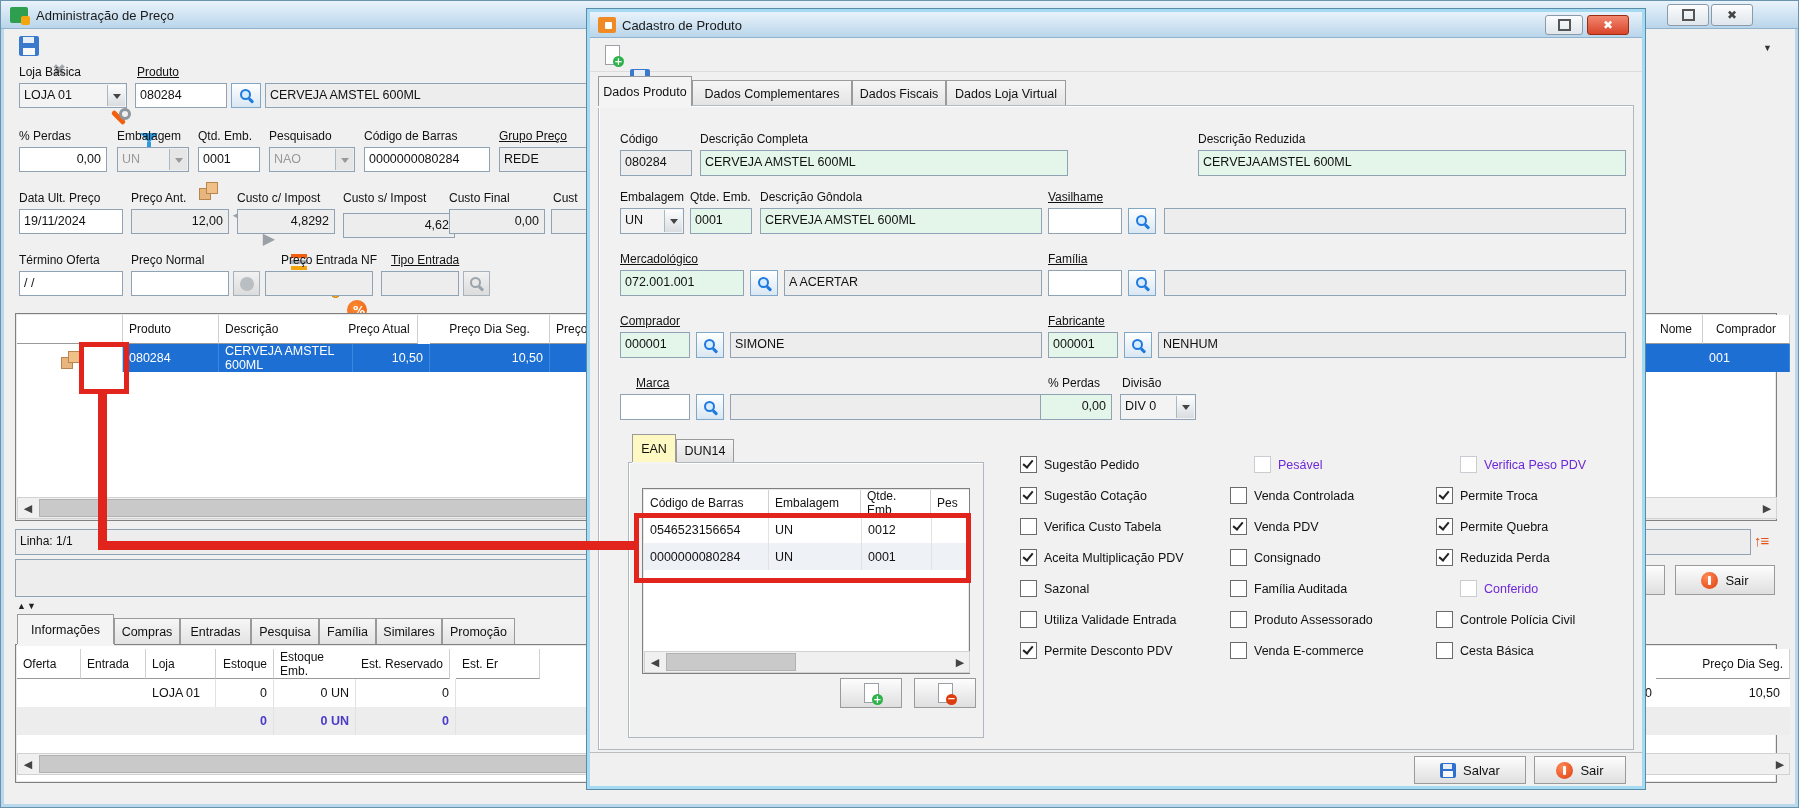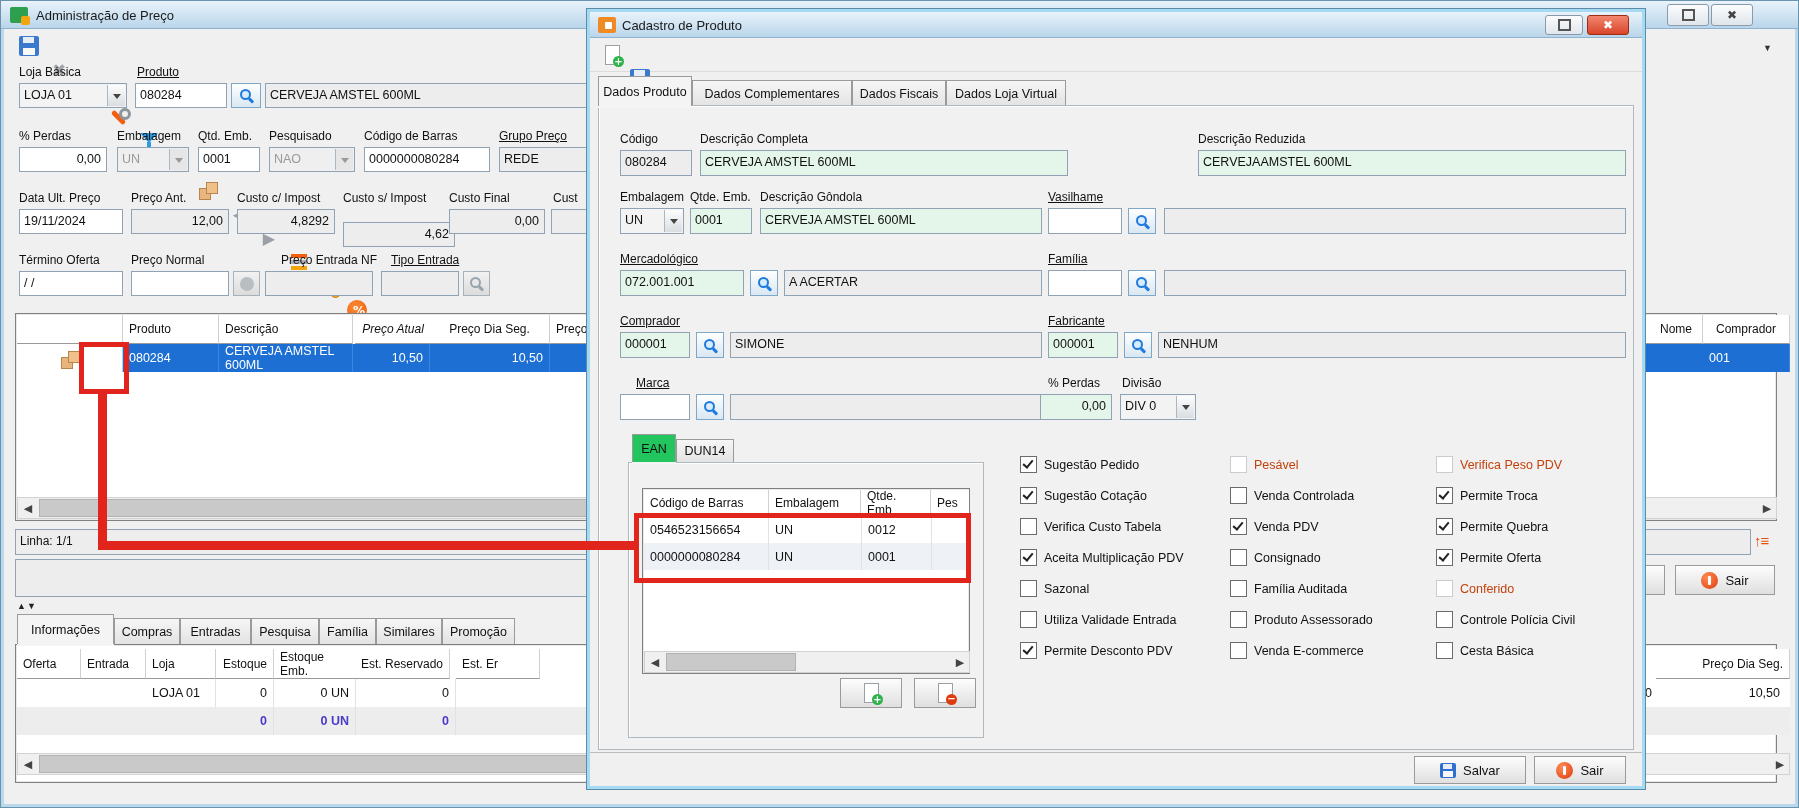--- a/index.html
+++ b/index.html
@@ -51,21 +51,21 @@
   .sbarr{display:flex;align-items:center;justify-content:center;font-size:11px;color:#444;background:#f0f0f0;}
   
   .tab{font-size:12.5px;background:linear-gradient(#f6f6f6,#e3e3e3);border:1px solid #9a9a9a;border-bottom:none;
        display:flex;align-items:center;justify-content:center;color:#111;cursor:pointer;}
   .tab.active{background:#f4f4f4;z-index:2;box-shadow:0 2px 0 #f4f4f4;}
   
   .cb{display:flex;align-items:center;gap:7px;font-size:12.5px;color:#111;white-space:nowrap;}
   .cb .box{width:15px;height:15px;border:1px solid #6b6b6b;background:#fff;position:relative;flex:0 0 auto;}
   .cb.checked .box:after{content:"";position:absolute;left:4px;top:1px;width:4px;height:8px;
        border:solid #222;border-width:0 2px 2px 0;transform:rotate(40deg);}
-  .cb.disabled .box{border-color:#c9cdd2;} .cb.disabled{color:#c2410c;}
+  .cb.disabled .box{border-color:#c9cdd2;} .cb.disabled{color:#6d28d9;margin-left:24px;}
   .btn{display:flex;align-items:center;justify-content:center;gap:7px;font-size:13px;color:#111;
        background:linear-gradient(#fdfdfd,#dfdfdf);border:1px solid #9a9a9a;cursor:pointer;}
   .floppy{width:16px;height:15px;background:#2f6fd0;border-radius:2px;position:relative;flex:0 0 auto;}
   .floppy:before{content:"";position:absolute;left:3px;top:1px;width:9px;height:5px;background:#e8eef5;}
   .floppy:after{content:"";position:absolute;left:3px;bottom:1px;width:10px;height:6px;background:#f7f9fb;}
   .redcirc{width:17px;height:17px;border-radius:50%;background:radial-gradient(circle at 35% 30%,#ff8a55,#dd3c0e);
        position:relative;flex:0 0 auto;}
   .redcirc:after{content:"";position:absolute;width:3px;height:9px;background:#fff;left:7px;top:4px;border-radius:1px;}
   
   .ic{width:24px;height:24px;position:relative;display:flex;align-items:center;justify-content:center;
@@ -195,21 +195,21 @@
 
   <div class="abs lbl" style="left:18px;top:190px;">Data Ult. Preço</div>
   <div class="abs lbl" style="left:130px;top:190px;">Preço Ant.</div>
   <div class="abs lbl" style="left:236px;top:190px;">Custo c/ Impost</div>
   <div class="abs lbl" style="left:342px;top:190px;">Custo s/ Impost</div>
   <div class="abs lbl" style="left:448px;top:190px;">Custo Final</div>
   <div class="abs lbl" style="left:552px;top:190px;">Cust</div>
   <div class="abs inp" style="left:18px;top:208px;width:104px;height:25px;">19/11/2024</div>
   <div class="abs inp num ro" style="left:130px;top:208px;width:98px;height:25px;">12,00</div>
   <div class="abs inp num ro" style="left:236px;top:208px;width:98px;height:25px;">4,8292</div>
-  <div class="abs inp num ro" style="left:342px;top:221px;width:112px;height:25px;">4,62</div>
+  <div class="abs inp num ro" style="left:342px;top:212px;width:112px;height:25px;">4,62</div>
   <div class="abs inp num ro" style="left:448px;top:208px;width:96px;height:25px;">0,00</div>
   <div class="abs inp ro" style="left:550px;top:208px;width:60px;height:25px;"></div>
 
   <div class="abs lbl" style="left:18px;top:252px;">Término Oferta</div>
   <div class="abs lbl" style="left:130px;top:252px;">Preço Normal</div>
   <div class="abs lbl" style="left:280px;top:252px;">Preço Entrada NF</div>
   <div class="abs lbl ul" style="left:390px;top:252px;">Tipo Entrada</div>
   <div class="abs inp" style="left:18px;top:270px;width:104px;height:25px;">/ /</div>
   <div class="abs inp" style="left:130px;top:270px;width:98px;height:25px;"></div>
   <div class="abs sbtn gray" style="left:232px;top:270px;width:27px;height:25px;">
@@ -218,21 +218,21 @@
   <div class="abs inp ro" style="left:264px;top:270px;width:108px;height:25px;"></div>
   <div class="abs inp ro" style="left:380px;top:270px;width:78px;height:25px;"></div>
   <div class="abs sbtn gray" style="left:462px;top:270px;width:27px;height:25px;">
       <span class="mag gy"></span>
     </div>
 
   <div class="abs grid" style="left:14px;top:312px;width:1762px;height:208px;">
     <div class="abs gh" style="left:1px;top:1px;width:106px;height:29px;"></div>
     <div class="abs gh" style="left:107px;top:1px;width:96px;height:29px;">Produto</div>
     <div class="abs gh" style="left:203px;top:1px;width:134px;height:29px;">Descrição</div>
-    <div class="abs gh c" style="left:339px;top:1px;width:77px;height:29px;font-style:italic;">Preço Atual</div>
+    <div class="abs gh c" style="left:325px;top:1px;width:77px;height:29px;">Preço Atual</div>
     <div class="abs gh c" style="left:414px;top:1px;width:120px;height:29px;">Preço Dia Seg.</div>
     <div class="abs gh" style="left:534px;top:1px;width:110px;height:29px;">Preço</div>
     <div class="abs gh" style="left:1560px;top:1px;width:127px;height:29px;padding-left:84px;">Nome</div>
     <div class="abs gh c" style="left:1687px;top:1px;width:87px;height:29px;">Comprador</div>
 
     <div class="abs" style="left:1px;top:30px;width:106px;height:28px;background:#fff;border-right:1px solid #c8c8c8;display:flex;align-items:center;justify-content:center;">
       <span class="ic g-box" style="width:22px;height:22px;"></span>
     </div>
     <div class="abs selrow" style="left:107px;top:30px;width:1667px;height:28px;">
       <div class="abs cell" style="left:0;top:0;width:96px;height:28px;">080284</div>
@@ -388,21 +388,21 @@
     <div class="abs inp" style="left:30px;top:382px;width:70px;height:26px;"></div>
     <div class="abs sbtn" style="left:106px;top:382px;width:28px;height:26px;">
         <span class="mag"></span>
       </div>
     <div class="abs inp ro" style="left:140px;top:382px;width:312px;height:26px;"></div>
     <div class="abs inp green num" style="left:450px;top:382px;width:72px;height:26px;">0,00</div>
     <div class="abs inp combo" style="left:530px;top:382px;width:76px;height:26px;background:#f3f3f3;"><span>DIV 0</span><span class="carr">
           <i></i>
         </span></div>
 
-    <div class="abs tab active" style="left:42px;top:422px;width:44px;height:28px;background:#22c55e;">EAN</div>
+    <div class="abs tab active" style="left:42px;top:422px;width:44px;height:28px;background:#fef9c3;">EAN</div>
     <div class="abs tab" style="left:86px;top:427px;width:58px;height:23px;">DUN14</div>
     <div class="abs panel" style="left:38px;top:450px;width:356px;height:276px;"></div>
     <div class="abs grid" style="left:52px;top:476px;width:328px;height:186px;">
       <div class="abs gh" style="left:1px;top:1px;width:125px;height:26px;">Código de Barras</div>
       <div class="abs gh" style="left:126px;top:1px;width:92px;height:26px;">Embalagem</div>
       <div class="abs gh" style="left:218px;top:1px;width:70px;height:26px;">Qtde. Emb</div>
       <div class="abs gh" style="left:288px;top:1px;width:38px;height:26px;border-right:none;">Pes</div>
       <div class="abs" style="left:1px;top:27px;width:326px;height:27px;background:#fff;">
         <div class="abs cell" style="left:0;top:0;width:125px;height:27px;">0546523156654</div>
         <div class="abs cell" style="left:125px;top:0;width:93px;height:27px;">UN</div>
@@ -491,21 +491,21 @@
     <div class="abs cb checked" style="left:846px;top:475px;">
         <span class="box"></span>
         <span>Permite Troca</span>
       </div>
     <div class="abs cb checked" style="left:846px;top:506px;">
         <span class="box"></span>
         <span>Permite Quebra</span>
       </div>
     <div class="abs cb checked" style="left:846px;top:537px;">
         <span class="box"></span>
-        <span>Permite Oferta</span>
+        <span>Reduzida Perda</span>
       </div>
     <div class="abs cb disabled" style="left:846px;top:568px;">
         <span class="box"></span>
         <span>Conferido</span>
       </div>
     <div class="abs cb unchecked" style="left:846px;top:599px;">
         <span class="box"></span>
         <span>Controle Polícia Civil</span>
       </div>
     <div class="abs cb unchecked" style="left:846px;top:630px;">

